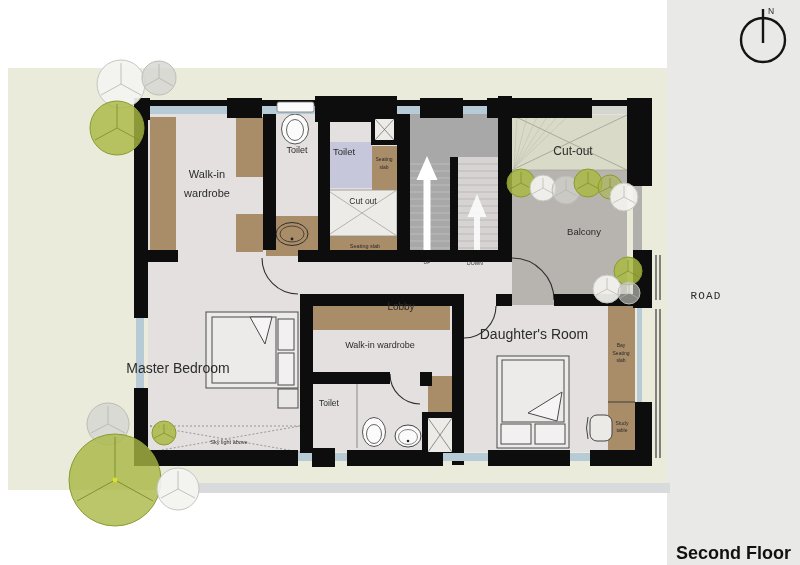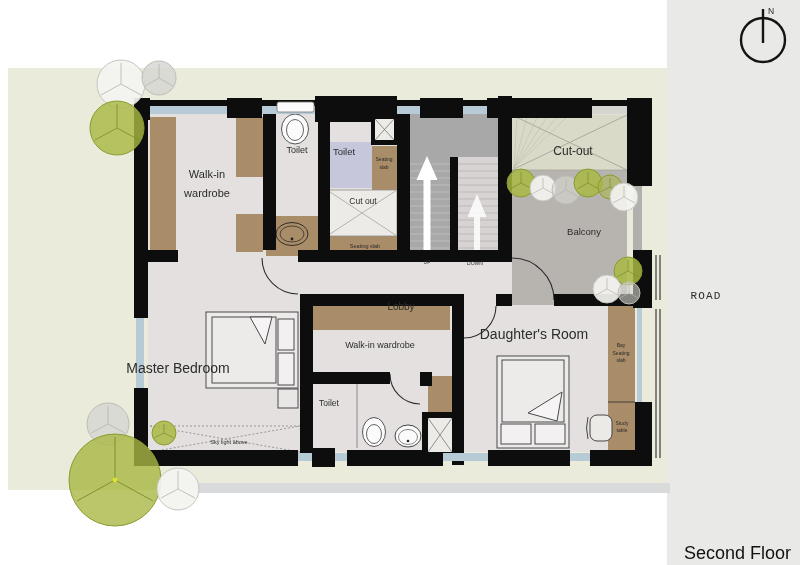--- a/index.html
+++ b/index.html
@@ -2,21 +2,21 @@
 <html><head>
 <meta charset="utf-8">
 <style>
   html,body{margin:0;padding:0;background:#fff;}
   .canvas{position:relative;width:800px;height:565px;background:#ffffff;overflow:hidden;
           font-family:"Liberation Sans",sans-serif;}
   .road-strip{position:absolute;left:667px;top:0;width:133px;height:565px;background:#e9e9e7;}
   svg.plan{position:absolute;left:0;top:0;}
   .lbl{position:absolute;transform:translate(-50%,-50%);color:#2b2b2b;
        white-space:pre-line;text-align:center;line-height:1.35;pointer-events:none;}
-  .lbl.big{color:#111;}
+  .lbl.big{color:#111;font-weight:bold;}
 </style>
 </head>
 <body>
 
 <div class="canvas">
 
   <div class="road-strip"></div>
 
   <svg class="plan" width="800" height="565" viewBox="0 0 800 565">
 

